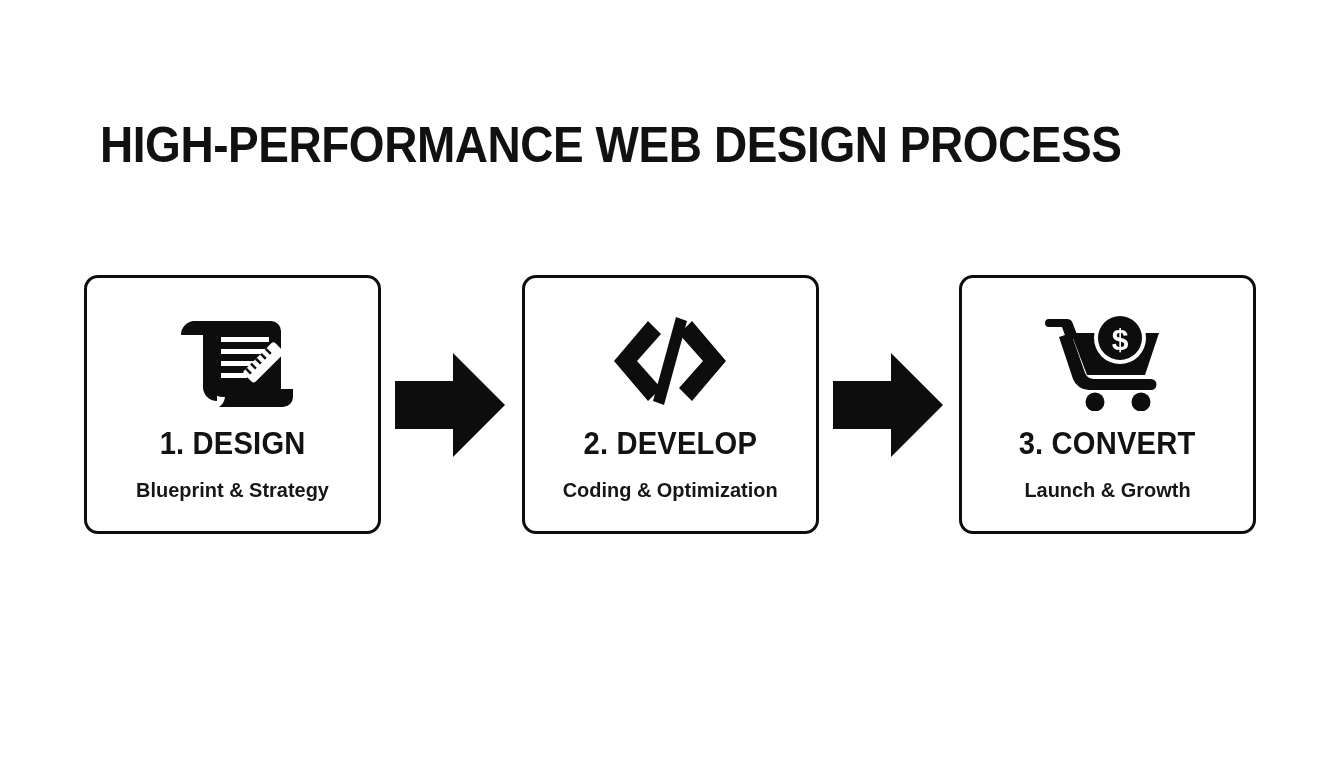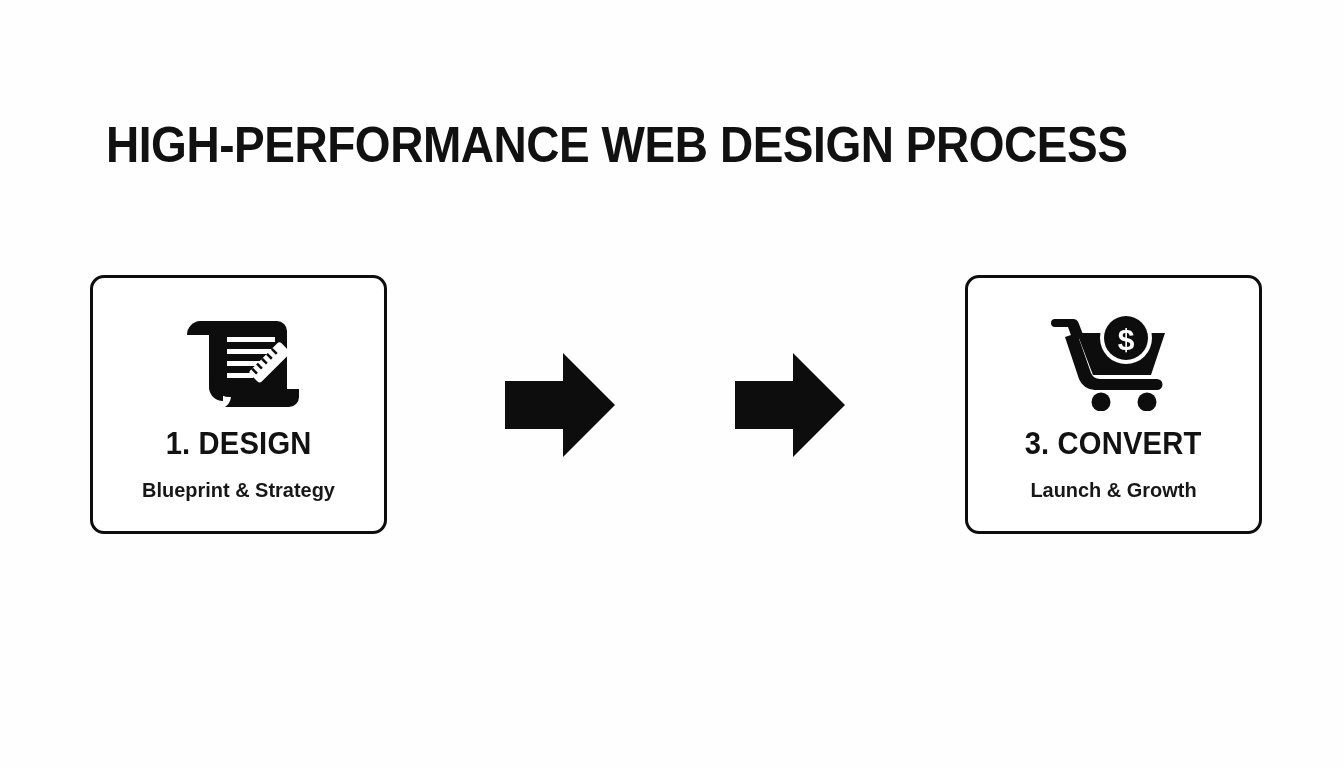--- a/index.html
+++ b/index.html
@@ -13,21 +13,20 @@
     background: #fefefe;
     font-family: "Liberation Sans", sans-serif;
     overflow: hidden;
     position: relative;
   }
 
   .canvas {
     position: absolute;
     inset: 0;
     background: #fefefe;
-    margin-left: 6px;
   }
 
   
   .page-title {
     position: absolute;
     left: 100px;
     top: 118px;
     font-family: "Liberation Sans Narrow", "Liberation Sans", sans-serif;
     font-weight: 700;
     font-size: 50px;
@@ -147,20 +146,31 @@
       <div class="step-title">1. DESIGN</div>
       <div class="step-subtitle">Blueprint &amp; Strategy</div>
     </div>
 
     <div class="flow-arrow">
       <svg width="112" height="108" viewBox="0 0 112 108" aria-hidden="true">
         <path d="M0 30 L58 30 L58 2 L110 54 L58 106 L58 78 L0 78 Z" fill="#0d0d0d"></path>
       </svg>
     </div>
 
+    <div class="step-card">
+      <div class="icon-wrap">
+        <svg width="116" height="92" viewBox="0 0 116 92" aria-hidden="true">
+          <path d="M36 6 L49 19 L25 46 L49 73 L36 86 L2 46 Z" fill="#0d0d0d"></path>
+          <path d="M80 6 L114 46 L80 86 L67 73 L91 46 L67 19 Z" fill="#0d0d0d"></path>
+          <path d="M64 2 L75 6 L52 90 L41 86 Z" fill="#0d0d0d"></path>
+        </svg>
+      </div>
+      <div class="step-title">2. DEVELOP</div>
+      <div class="step-subtitle">Coding &amp; Optimization</div>
+    </div>
 
     <div class="flow-arrow">
       <svg width="112" height="108" viewBox="0 0 112 108" aria-hidden="true">
         <path d="M0 30 L58 30 L58 2 L110 54 L58 106 L58 78 L0 78 Z" fill="#0d0d0d"></path>
       </svg>
     </div>
 
     <div class="step-card">
       <div class="icon-wrap">
         <svg width="126" height="100" viewBox="0 0 126 100" aria-hidden="true">

